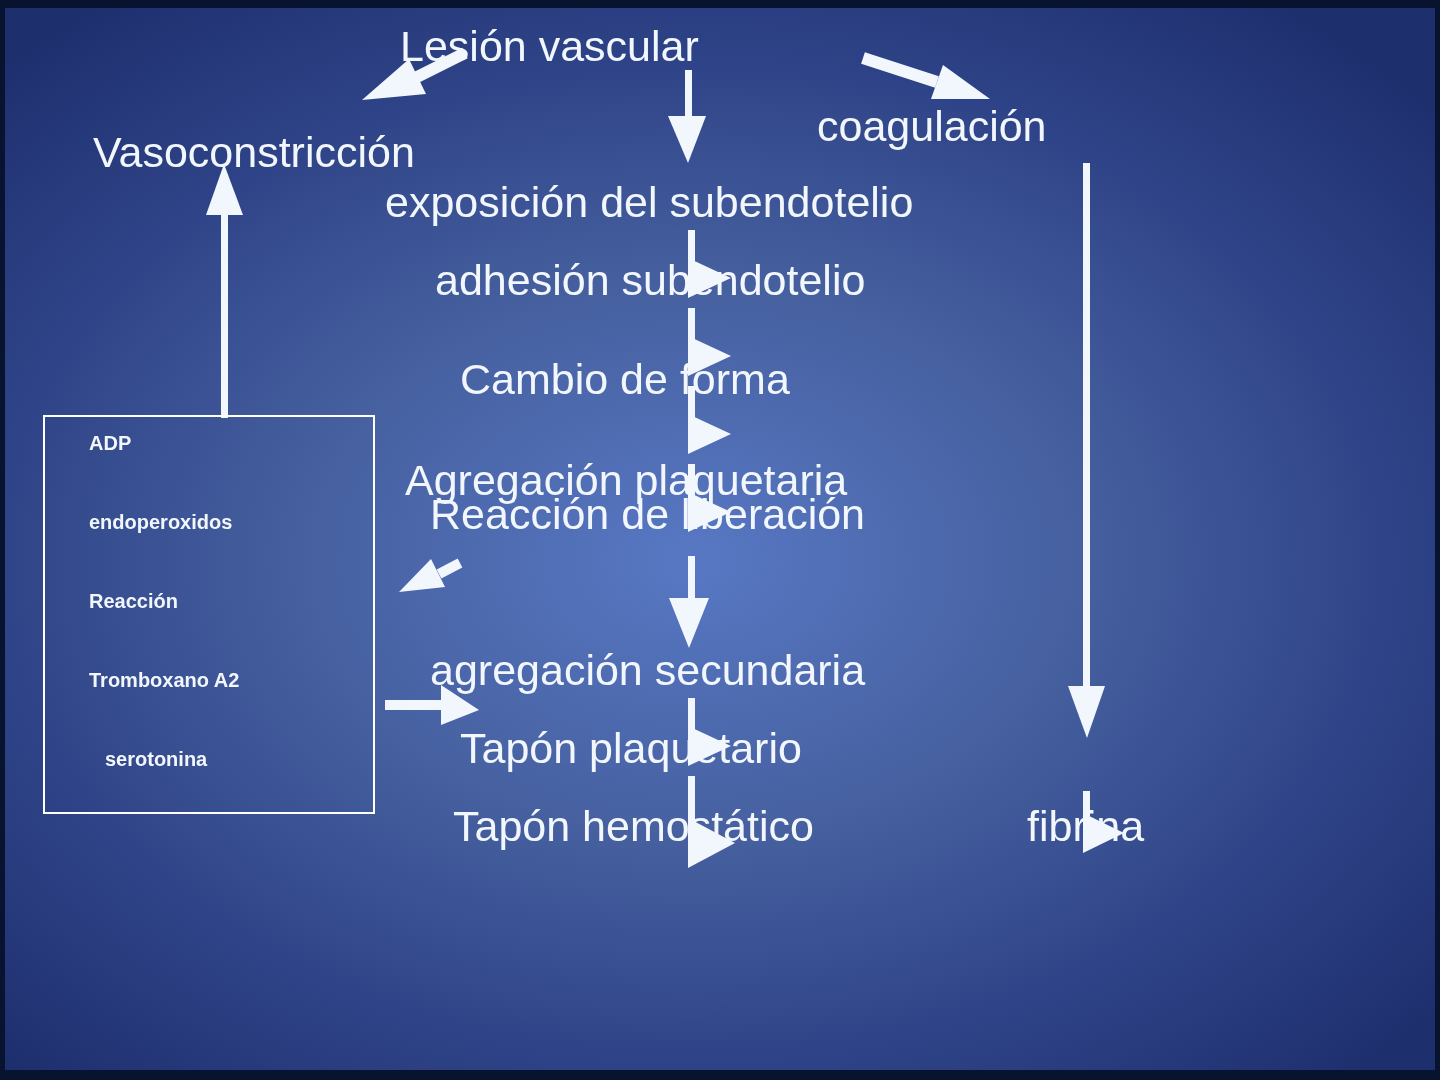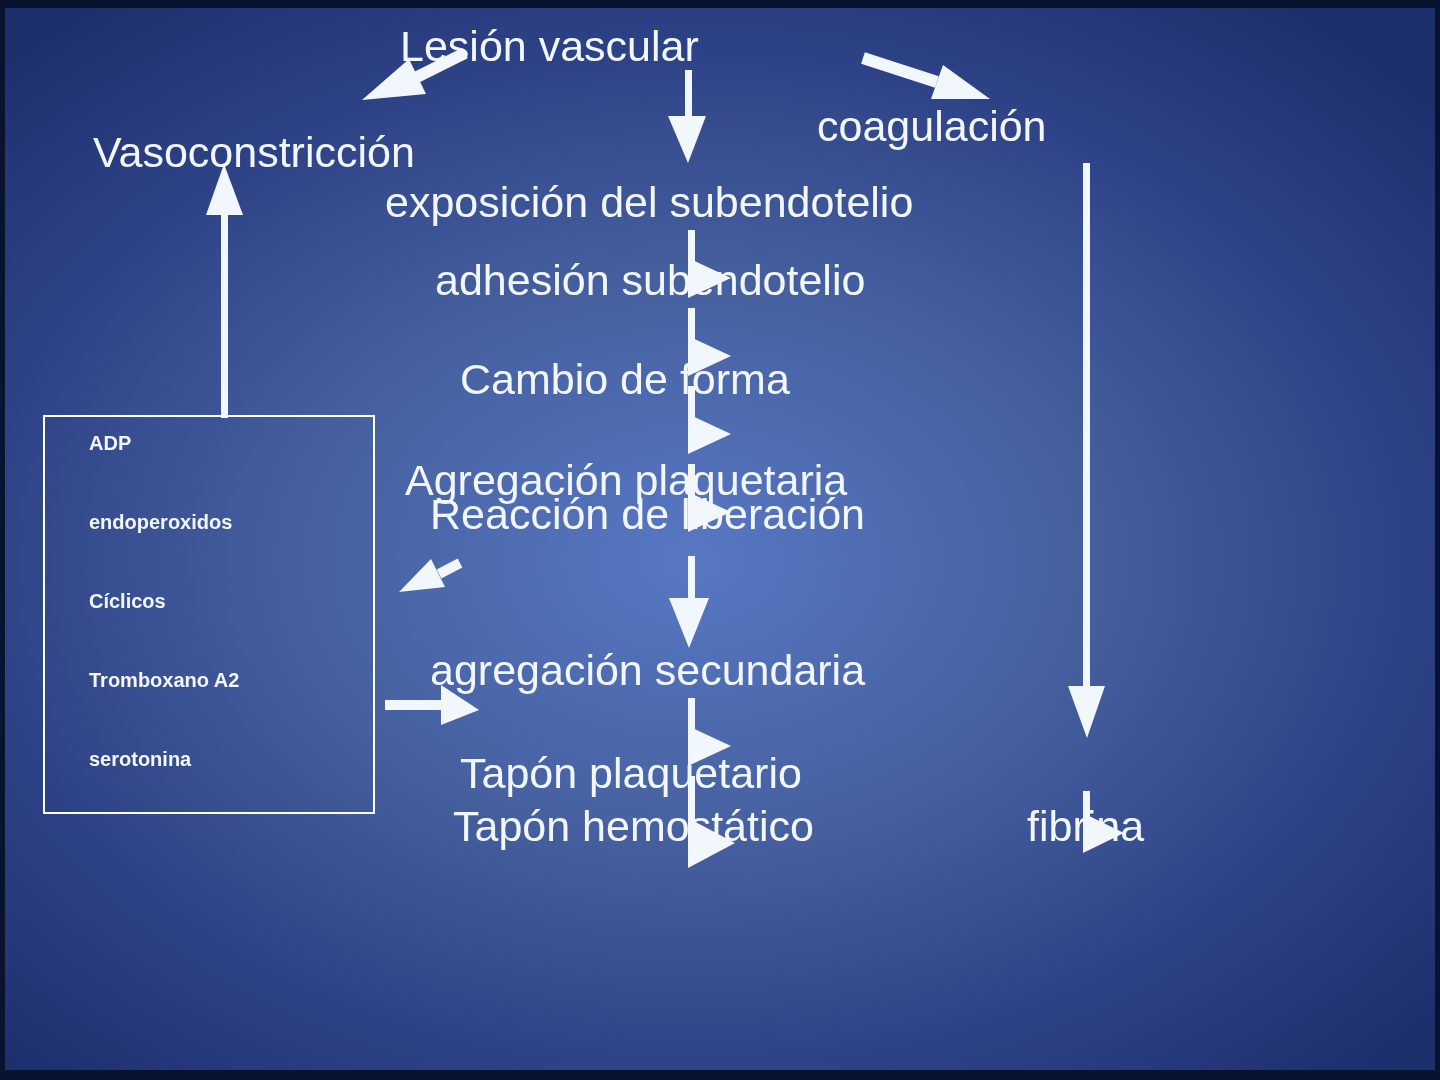--- a/index.html
+++ b/index.html
@@ -141,26 +141,26 @@
 
     <div class="node" style="left:395px; top:14px;">Lesión vascular</div>
     <div class="node" style="left:88px;  top:92px;margin-top:28px;">Vasoconstricción</div>
     <div class="node" style="left:812px; top:94px;">coagulación</div>
     <div class="node" style="left:380px; top:170px;">exposición del subendotelio</div>
     <div class="node" style="left:430px; top:248px;">adhesión subendotelio</div>
     <div class="node" style="left:455px; top:326px;margin-top:21px;">Cambio de forma</div>
     <div class="node" style="left:400px; top:404px;margin-top:44px;">Agregación plaquetaria</div>
     <div class="node" style="left:425px; top:482px;">Reacción de liberación</div>
     <div class="node" style="left:425px; top:638px;">agregación secundaria</div>
-    <div class="node" style="left:455px; top:741px;">Tapón plaquetario</div>
+    <div class="node" style="left:455px; top:716px;">Tapón plaquetario</div>
     <div class="node" style="left:448px; top:794px;">Tapón hemostático</div>
     <div class="node" style="left:1022px;top:794px;">fibrina</div>
 
     <div class="mediators-box">
       <div class="mediator" style="top:10px;">ADP</div>
       <div class="mediator" style="top:89px;">endoperoxidos</div>
-      <div class="mediator" style="top:168px;">Cíclicos</div>
+      <div class="mediator" style="top:168px;">Reacción</div>
       <div class="mediator" style="top:247px;">Tromboxano A2</div>
-      <div class="mediator" style="top:326px;">serotonina</div>
+      <div class="mediator" style="top:326px;margin-left:16px;">serotonina</div>
     </div>
 
   </div>
 </div>
 
 </body></html>

